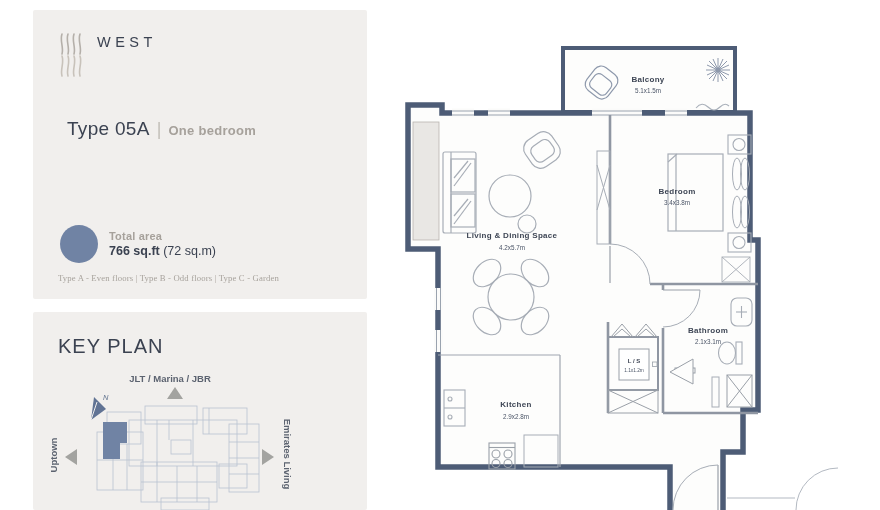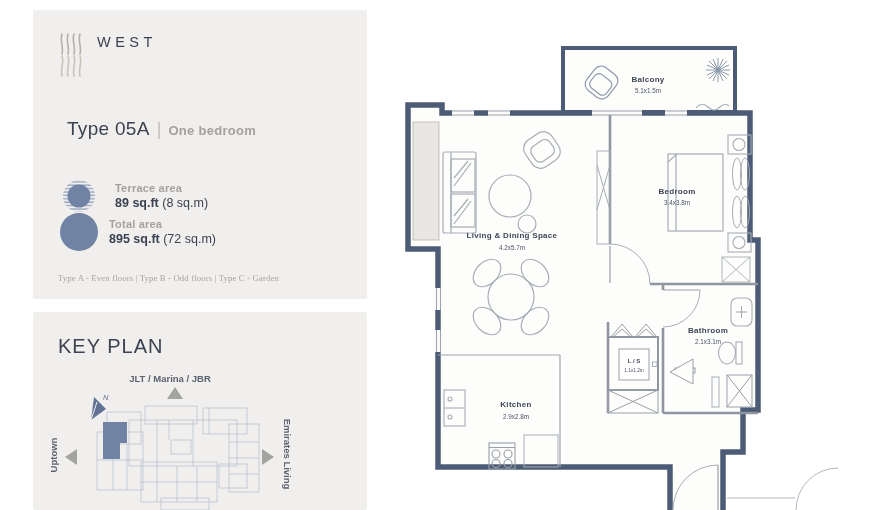--- a/index.html
+++ b/index.html
@@ -56,43 +56,28 @@
       <div class="brand-name">
         <span>WEST</span>
       </div>
     </div>
 
     <div class="type-row">
       <span class="type-main">Type 05A</span><span class="type-sep">|</span><span class="type-sub">One bedroom</span>
     </div>
 
 
-    <div class="area-row" style="top:164px;">
-      <svg width="44" height="44" viewBox="0 0 44 44">
-        <defs>
-          <pattern id="hS" width="4" height="3.4" patternUnits="userSpaceOnUse">
-            <line x1="0" y1="1" x2="4" y2="1" stroke="#93a2bb" stroke-width="1.3"></line>
-          </pattern>
-        </defs>
-        <circle cx="22" cy="22" r="16" fill="url(#hS)"></circle>
-        <circle cx="22" cy="22" r="11.5" fill="#7083a4"></circle>
-      </svg>
-      <div class="txt">
-        <div class="area-label">Terrace area</div>
-        <div class="area-value"><b>89 sq.ft</b><span> (8 sq.m)</span></div>
-      </div>
-    </div>
-
-    <div class="area-row" style="top:200px;gap:8px;">
+
+    <div class="area-row" style="top:212px;gap:8px;">
       <svg width="44" height="44" viewBox="0 0 44 44">
         <circle cx="22" cy="22" r="19" fill="#7083a4"></circle>
       </svg>
       <div class="txt">
         <div class="area-label">Total area</div>
-        <div class="area-value"><b>895 sq.ft</b><span> (72 sq.m)</span></div>
+        <div class="area-value"><b>766 sq.ft</b><span> (72 sq.m)</span></div>
       </div>
     </div>
 
     <div class="floor-note">Type A - Even floors | Type B - Odd floors | Type C - Garden</div>
   </div>
 
   <div class="panel" id="panel-key">
     <div class="keyplan-title">KEY PLAN</div>
     <svg id="keymap" width="282" height="198" viewBox="0 0 282 198">
 

